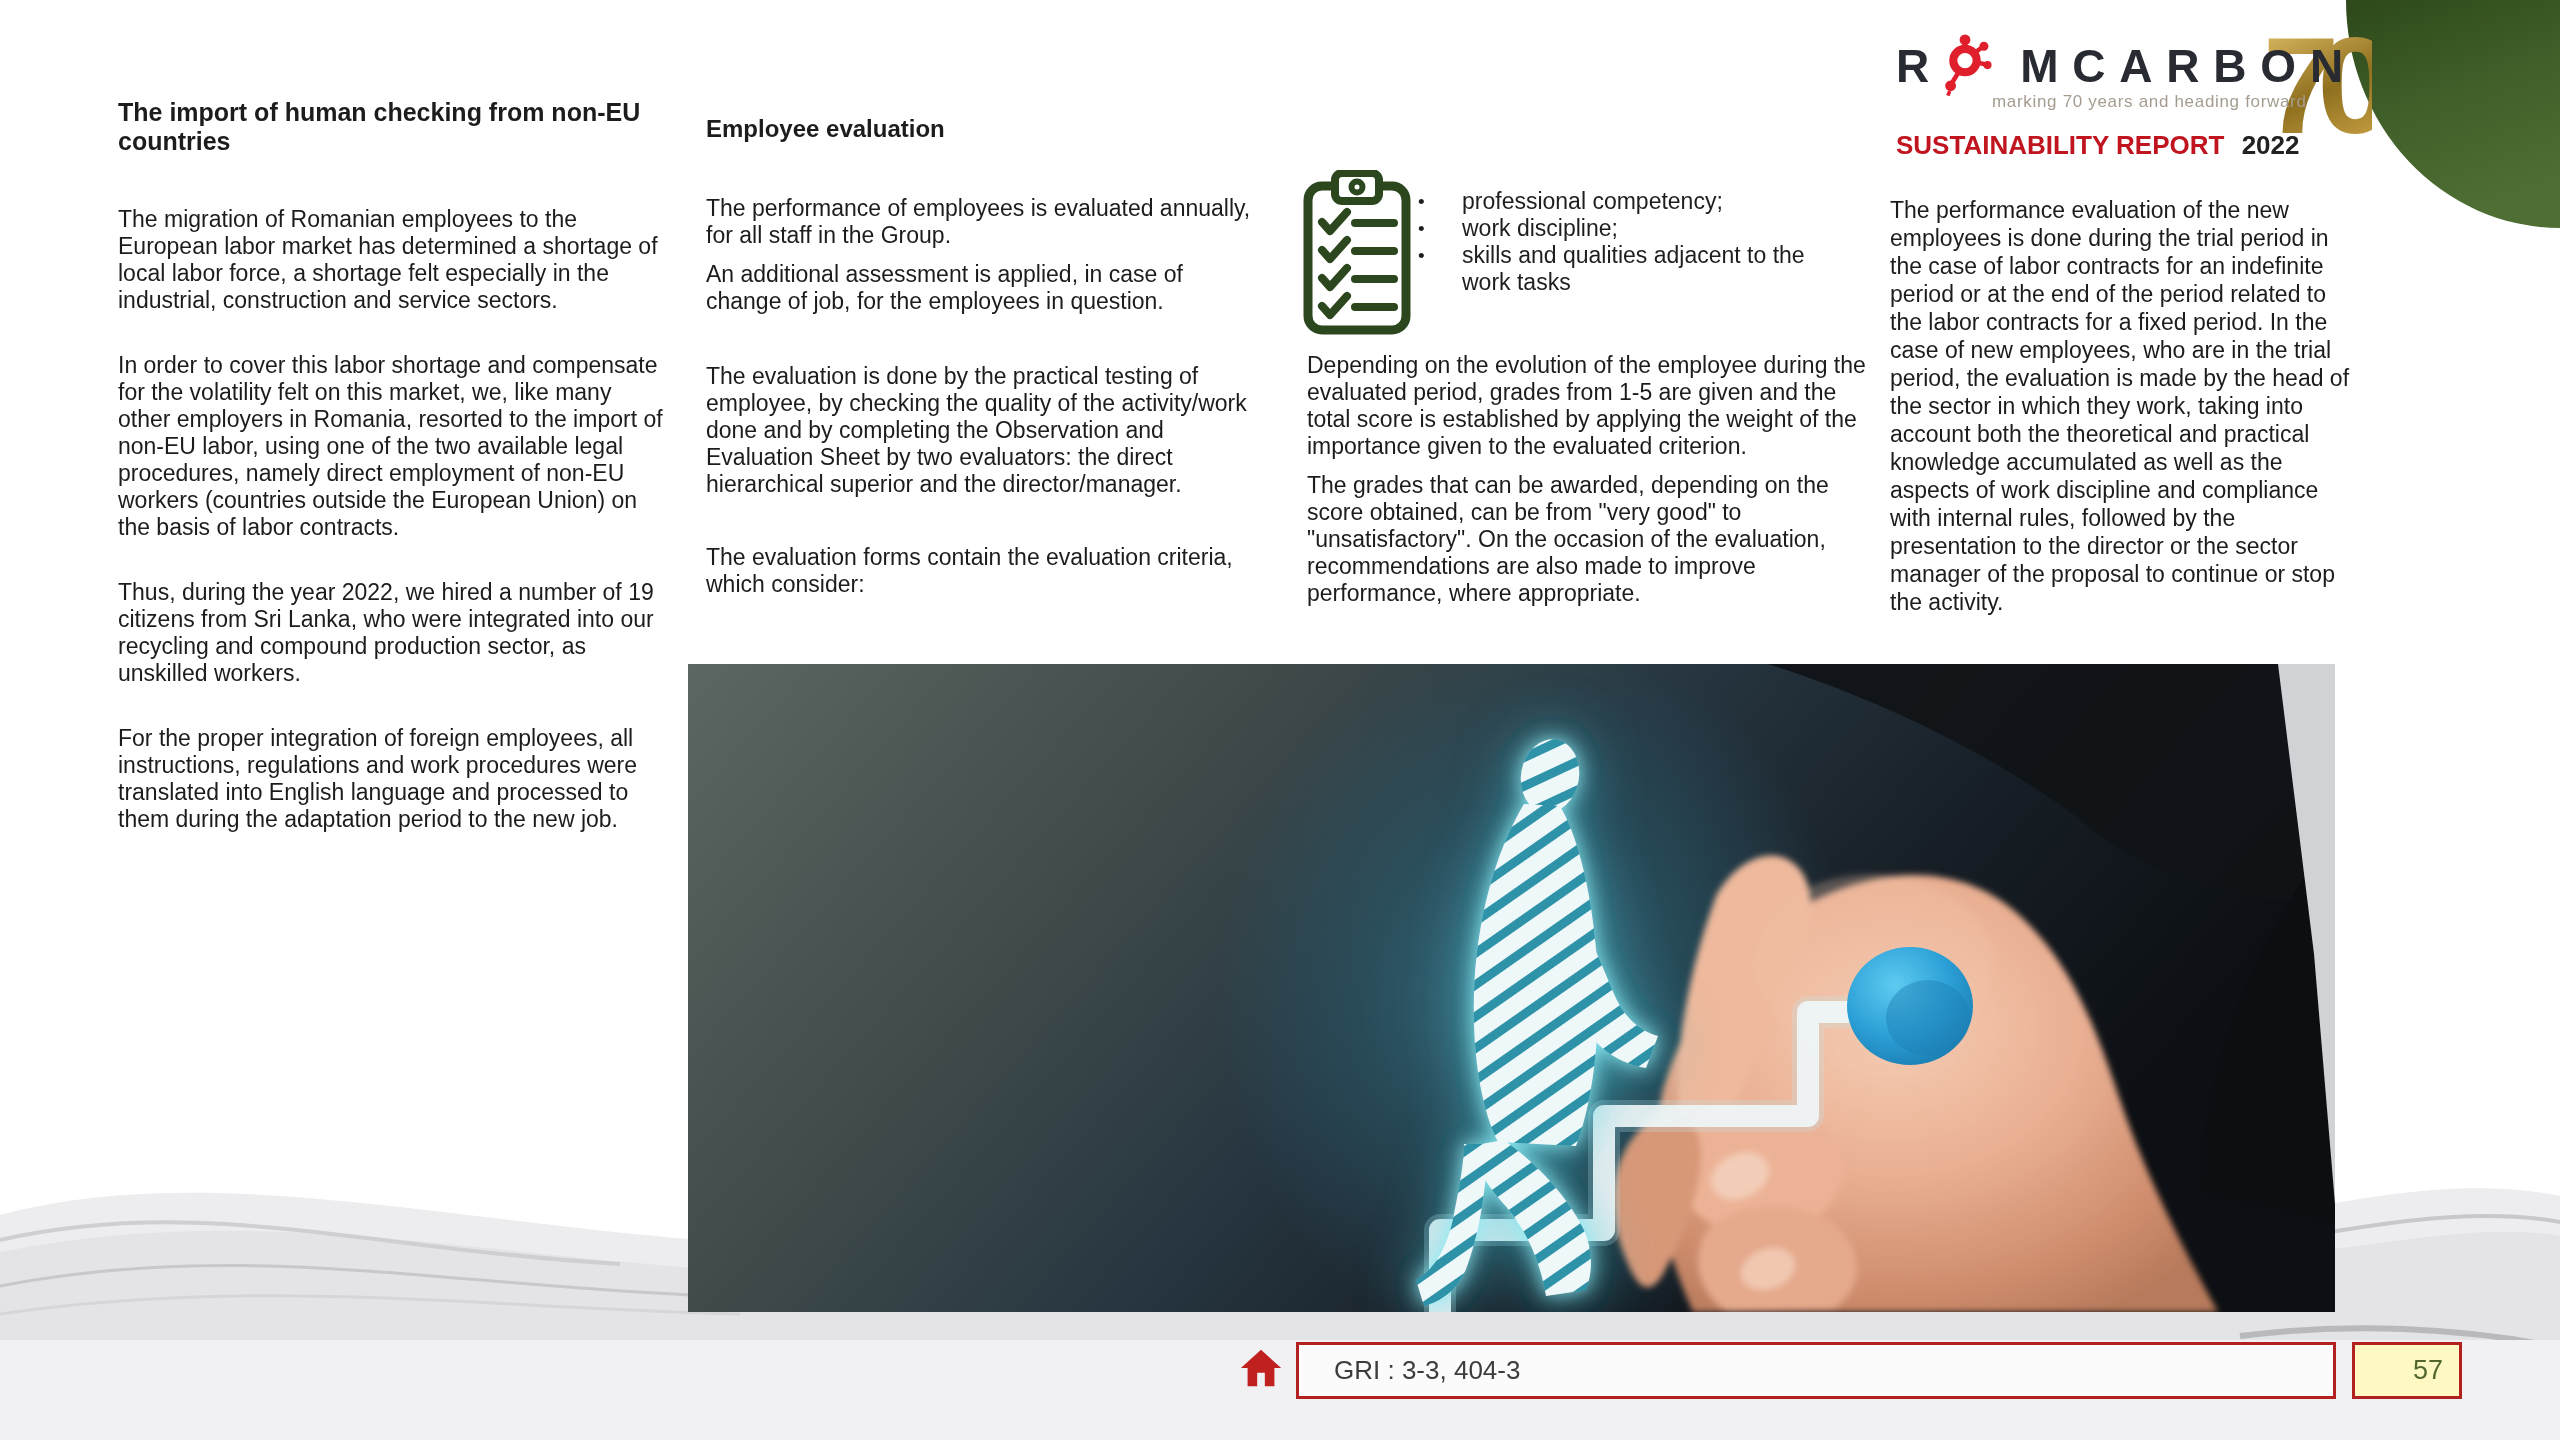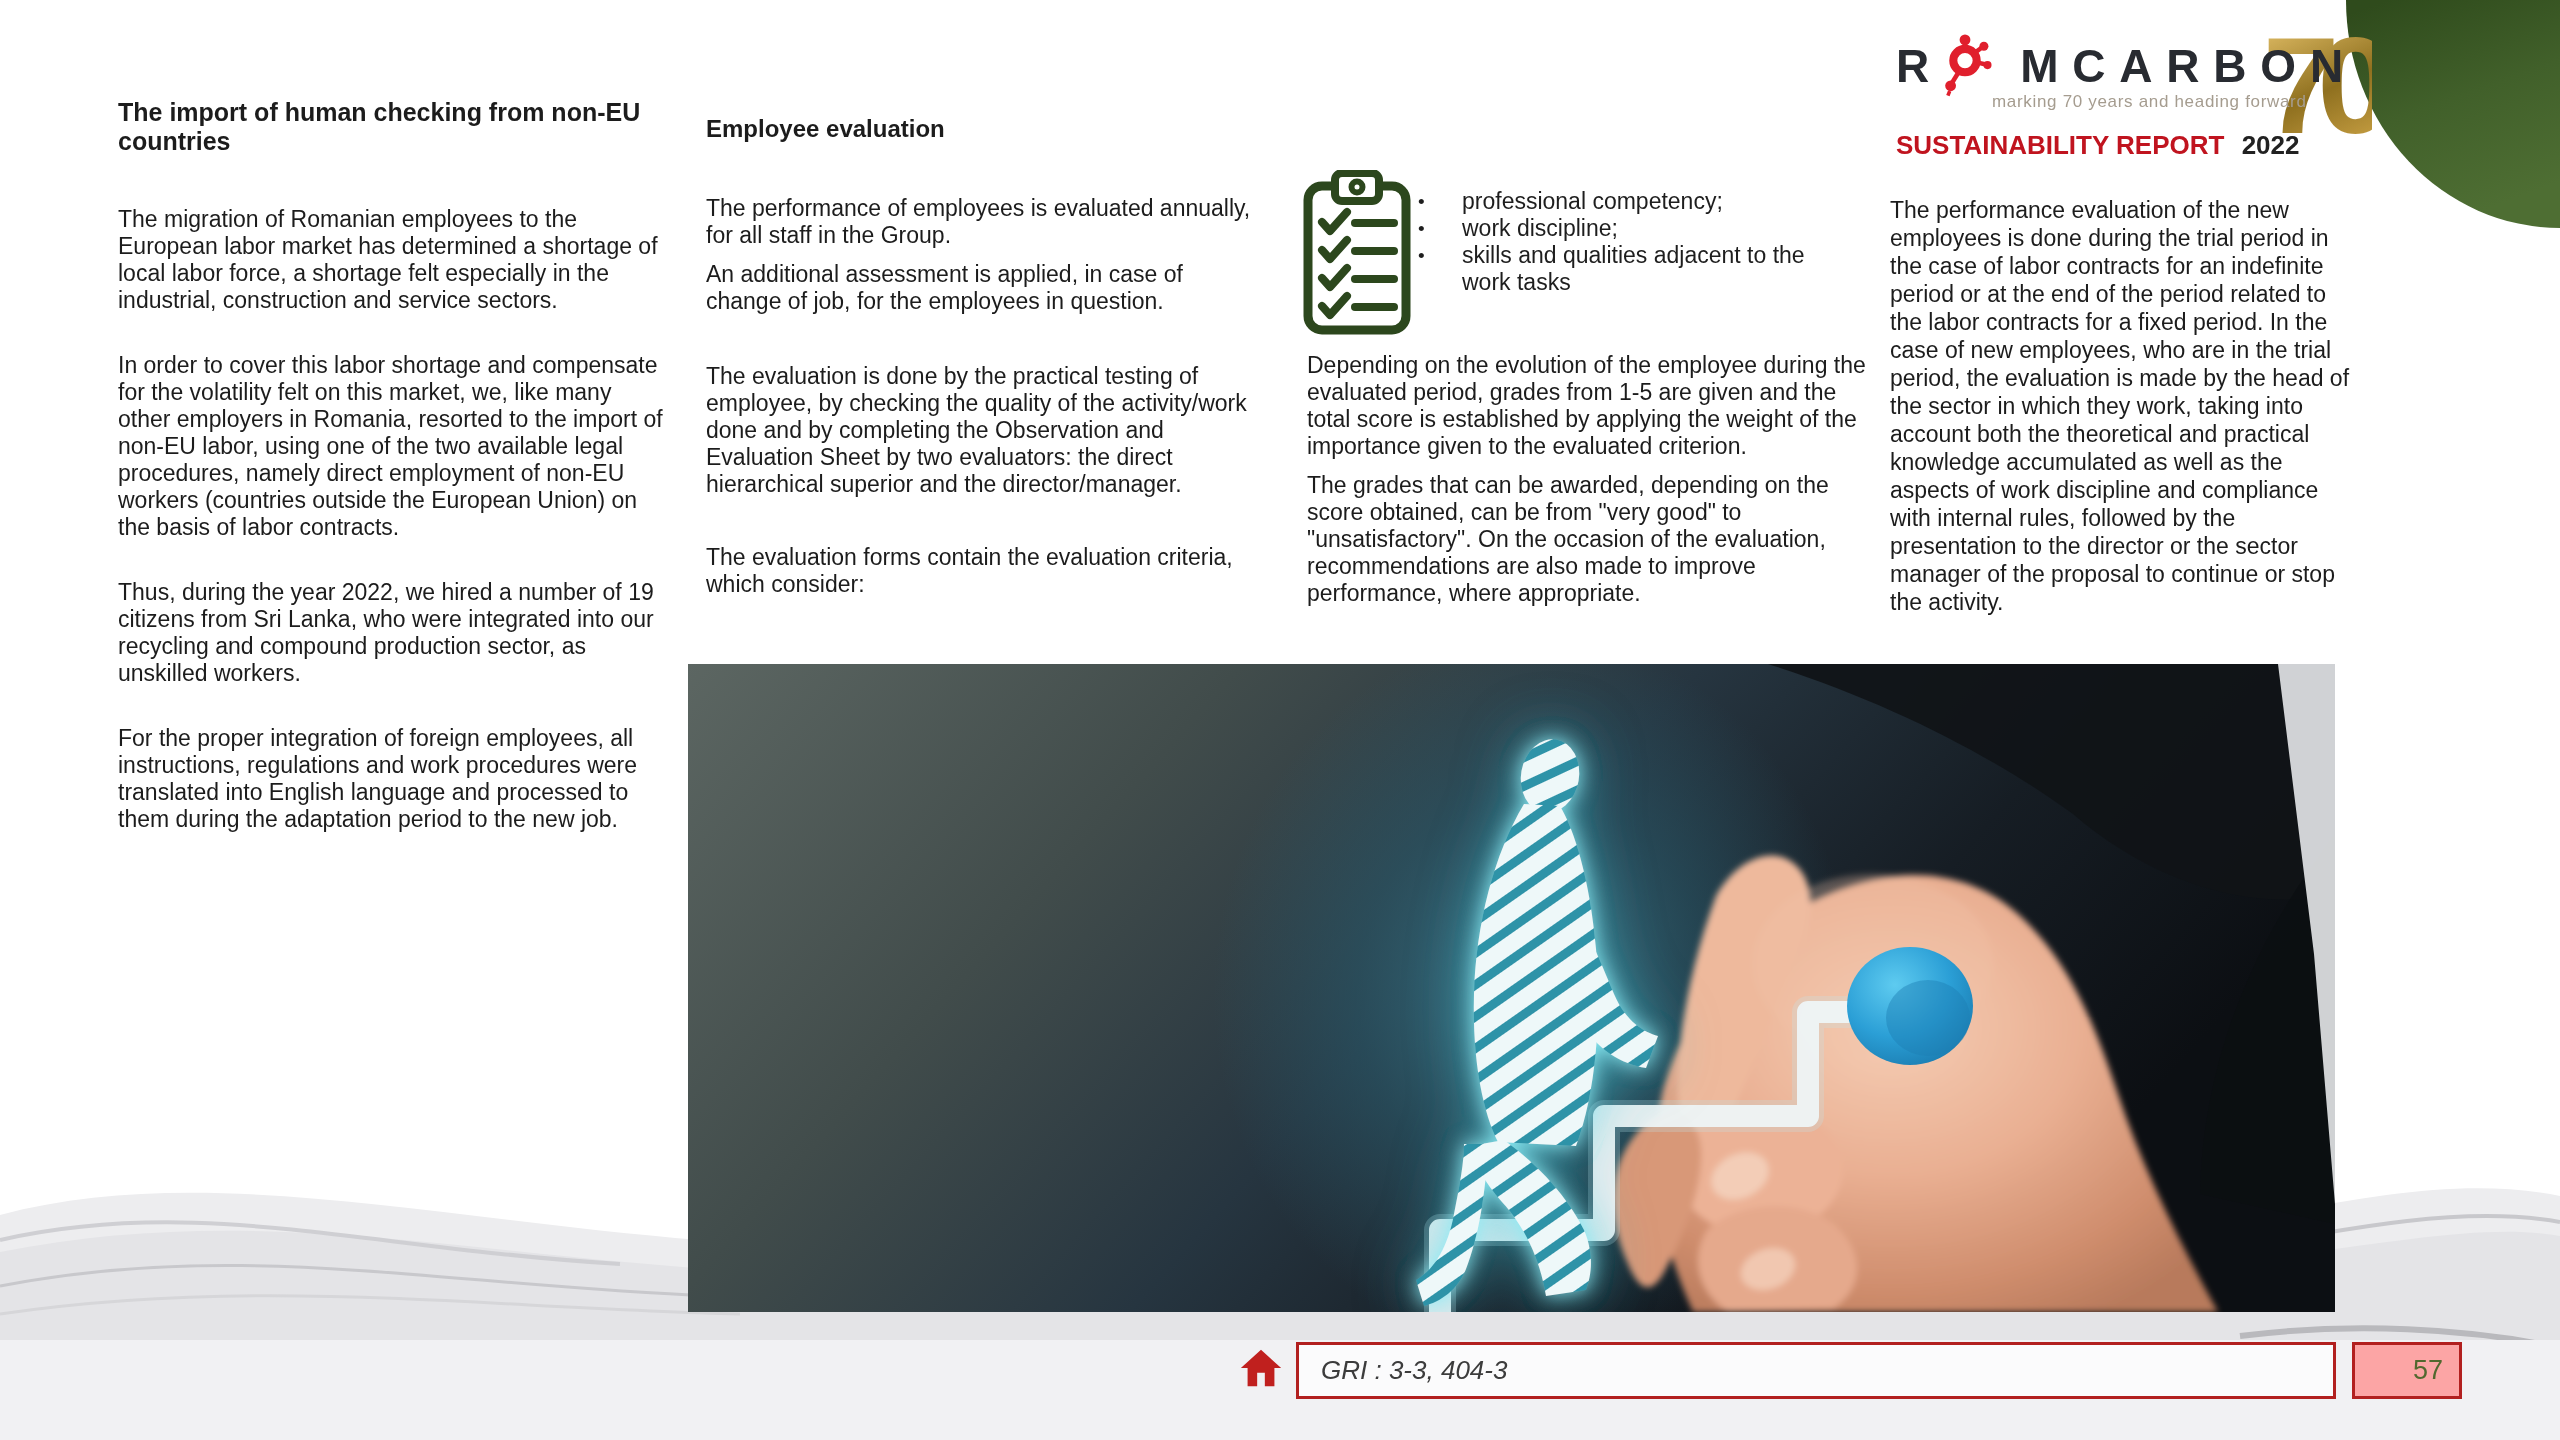--- a/index.html
+++ b/index.html
@@ -53,23 +53,23 @@
   .photo{position:absolute;left:688px;top:664px;width:1647px;height:648px;z-index:2;}
   .photo svg{display:block;}
 
   
   .waves{position:absolute;left:0;top:1100px;width:2560px;height:340px;z-index:1;}
 
   
   .home-icon{position:absolute;left:1238px;top:1345px;width:46px;height:46px;z-index:3;cursor:pointer;}
   .gri-box{position:absolute;left:1296px;top:1342px;width:1040px;height:57px;z-index:3;
     border:3px solid #b2201f;background:#fbfbfc;box-sizing:border-box;
-    font-size:26px;color:#3c3c3c;line-height:51px;padding-left:22px;font-style:italic;}
+    font-size:26px;color:#3c3c3c;line-height:51px;padding-left:35px;}
   .page-box{position:absolute;left:2352px;top:1342px;width:110px;height:57px;z-index:3;
-    border:3px solid #b2201f;background:#fca5a5;box-sizing:border-box;
+    border:3px solid #b2201f;background:#fef9c3;box-sizing:border-box;
     font-size:27px;color:#52682f;line-height:51px;text-align:right;padding-right:16px;}
 </style>
 </head>
 <body>
 
 <div class="page">
 
   <div class="green-corner"></div>
 
   <svg class="waves" viewBox="0 0 2560 340" aria-hidden="true">

